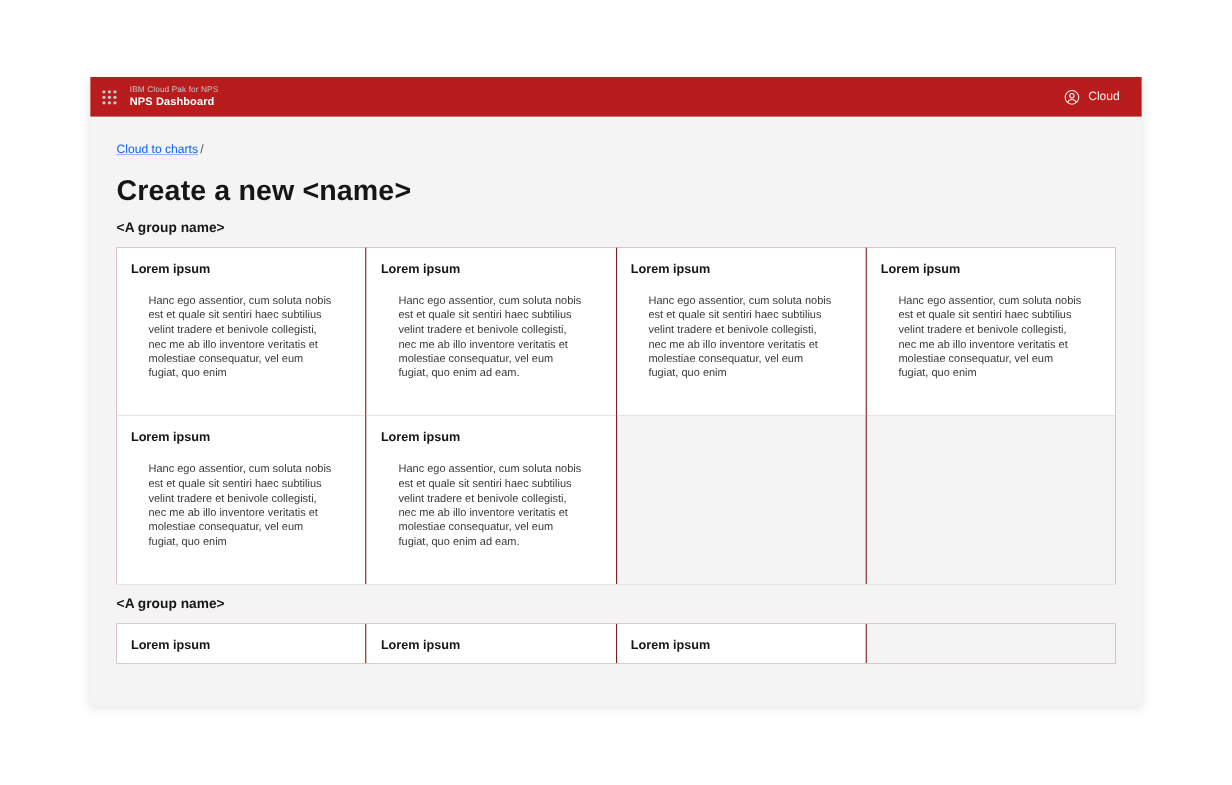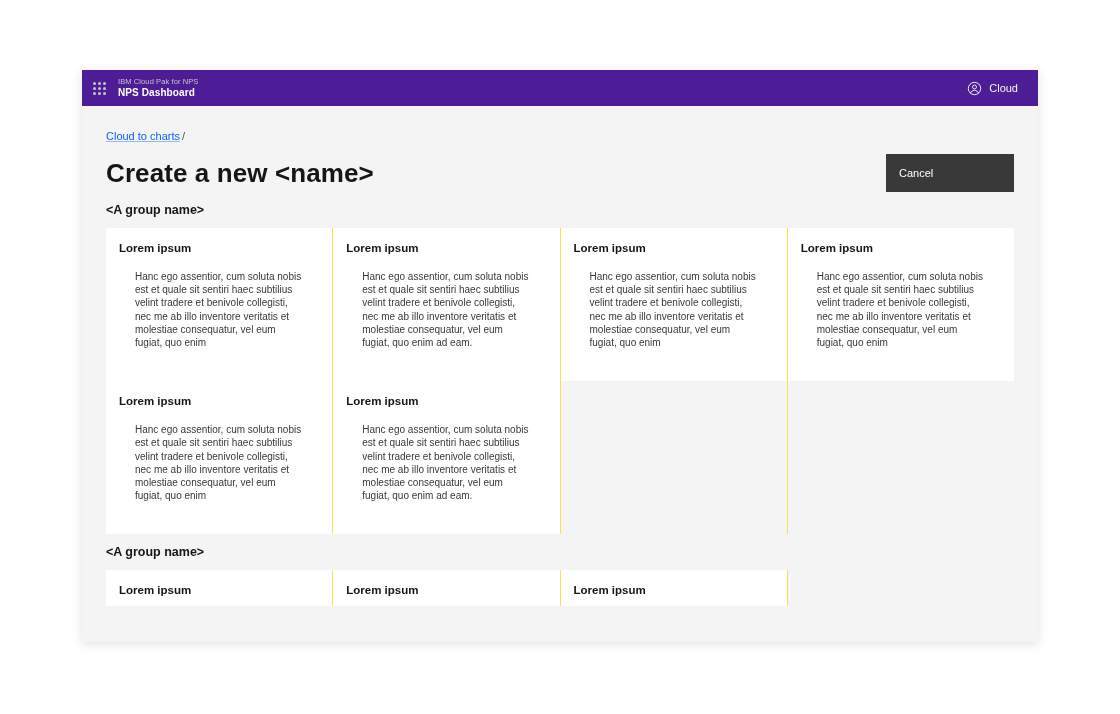--- a/index.html
+++ b/index.html
@@ -21,21 +21,21 @@
     width: 956px;
     height: 572px;
     background: #f4f4f4;
     box-shadow: 0 2px 10px rgba(0,0,0,0.12);
     overflow: hidden;
   }
 
   
   .header {
     height: 36px;
-    background: #4c1d95;
+    background: #b91c1c;
     display: flex;
     align-items: center;
     justify-content: space-between;
     padding: 0 0 0 0;
     color: #ffffff;
   }
   .header-left {
     display: flex;
     align-items: center;
     height: 100%;
@@ -141,21 +141,21 @@
     color: #161616;
     margin-top: 11px;
     margin-bottom: 11px;
   }
 
   
   .card-grid {
     display: grid;
     grid-template-columns: repeat(4, 1fr);
     gap: 1px;
-    background: #fde047;
+    background: #7f1d1d;
     border: 0;
   }
   .card {
     background: #ffffff;
     padding: 14px 13px 16px 13px;
     min-height: 122px;
     box-sizing: border-box;
     cursor: pointer;
   }
   .card.empty {
@@ -229,21 +229,20 @@
   </div>
 
   <div class="content">
 
     <div class="breadcrumb">
       <span class="crumb-link">Cloud to charts</span><span class="sep">/</span>
     </div>
 
     <div class="title-row">
       <h1 class="page-title">Create a new &lt;name&gt;</h1>
-      <button class="cancel-button">Cancel</button>
     </div>
 
     <div class="group-heading">&lt;A group name&gt;</div>
 
     <div class="card-grid">
       <div class="card">
         <p class="card-title">Lorem ipsum</p>
         <p class="card-body">Hanc ego assentior, cum soluta nobis est et quale sit sentiri haec subtilius velint tradere et benivole collegisti, nec me ab illo inventore veritatis et molestiae consequatur, vel eum fugiat, quo enim</p>
       </div>
       <div class="card">

